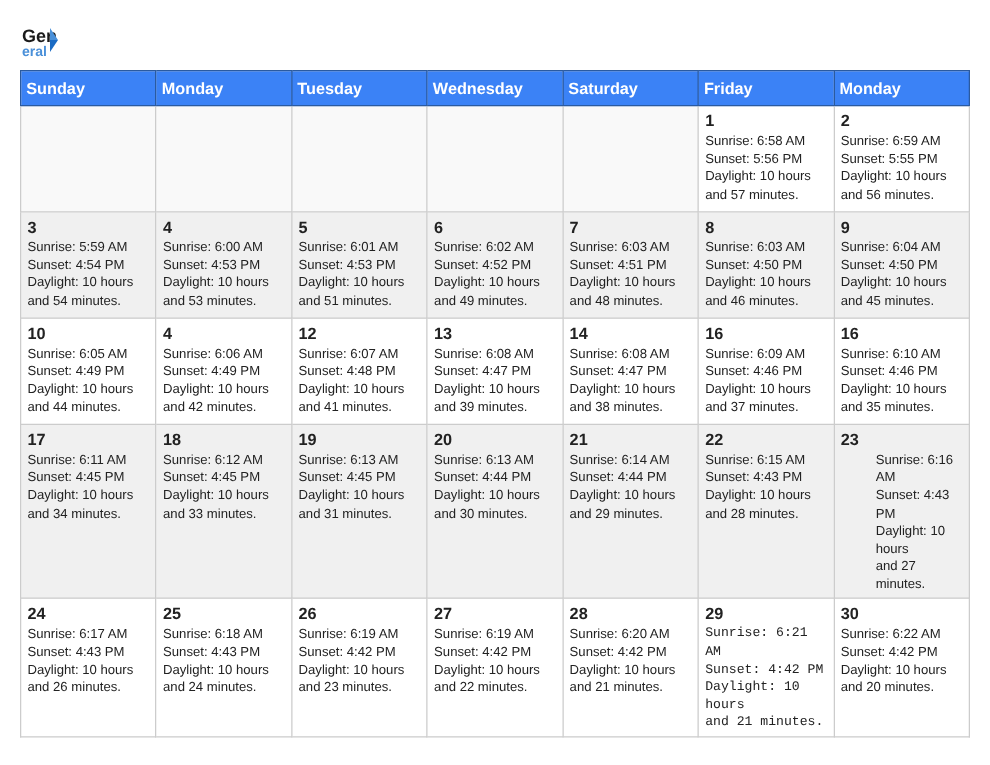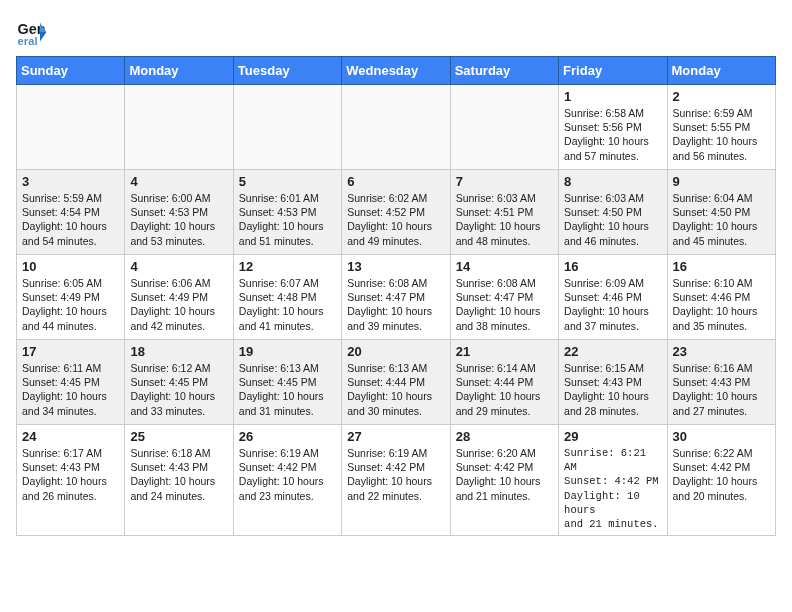--- a/index.html
+++ b/index.html
@@ -285,21 +285,21 @@
         </td>
         <td class="shaded">
           <span class="day-num">22</span>
           <div class="cell-text" style="white-space: pre-line;">Sunrise: 6:15 AM
 Sunset: 4:43 PM
 Daylight: 10 hours
 and 28 minutes.</div>
         </td>
         <td class="shaded">
           <span class="day-num">23</span>
-          <div class="cell-text" style="white-space: pre-line;">Sunrise: 6:16 AM
+          <div class="cell-text" style="white-space: pre-line; margin-left: 28px;">Sunrise: 6:16 AM
 Sunset: 4:43 PM
 Daylight: 10 hours
 and 27 minutes.</div>
         </td>
       </tr>
       <tr>
         <td>
           <span class="day-num">24</span>
           <div class="cell-text" style="white-space: pre-line;">Sunrise: 6:17 AM
 Sunset: 4:43 PM

